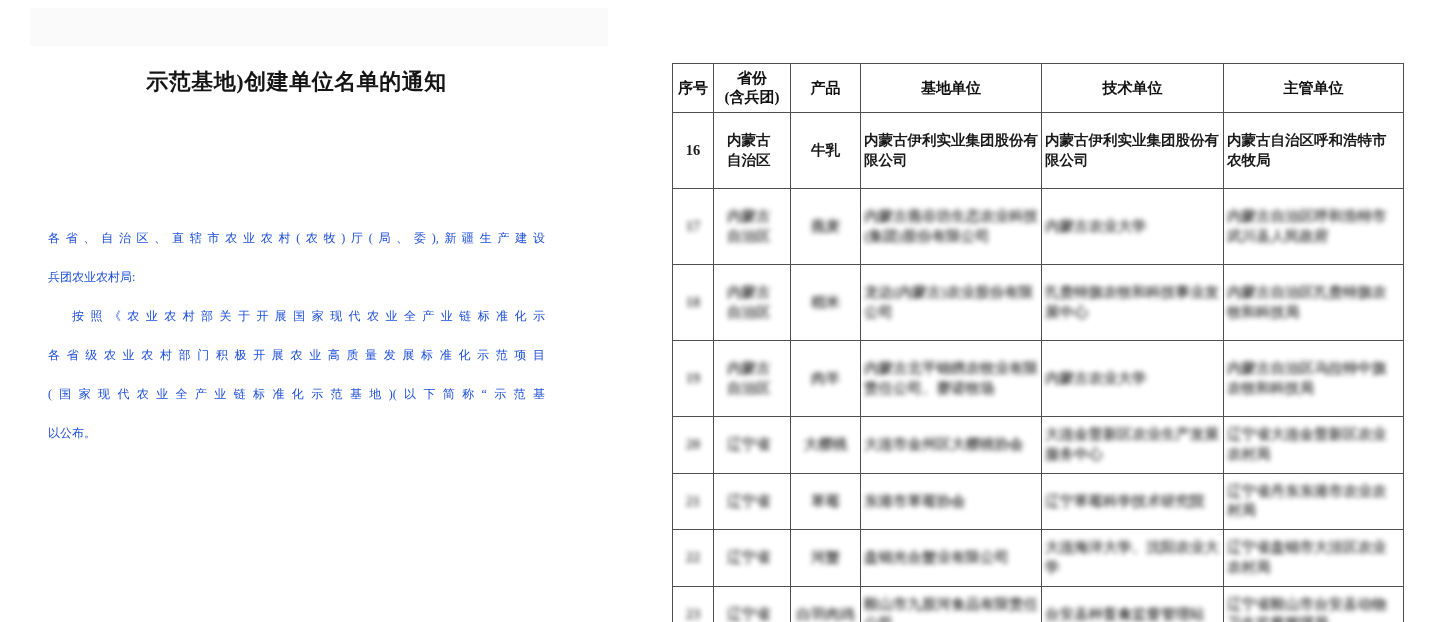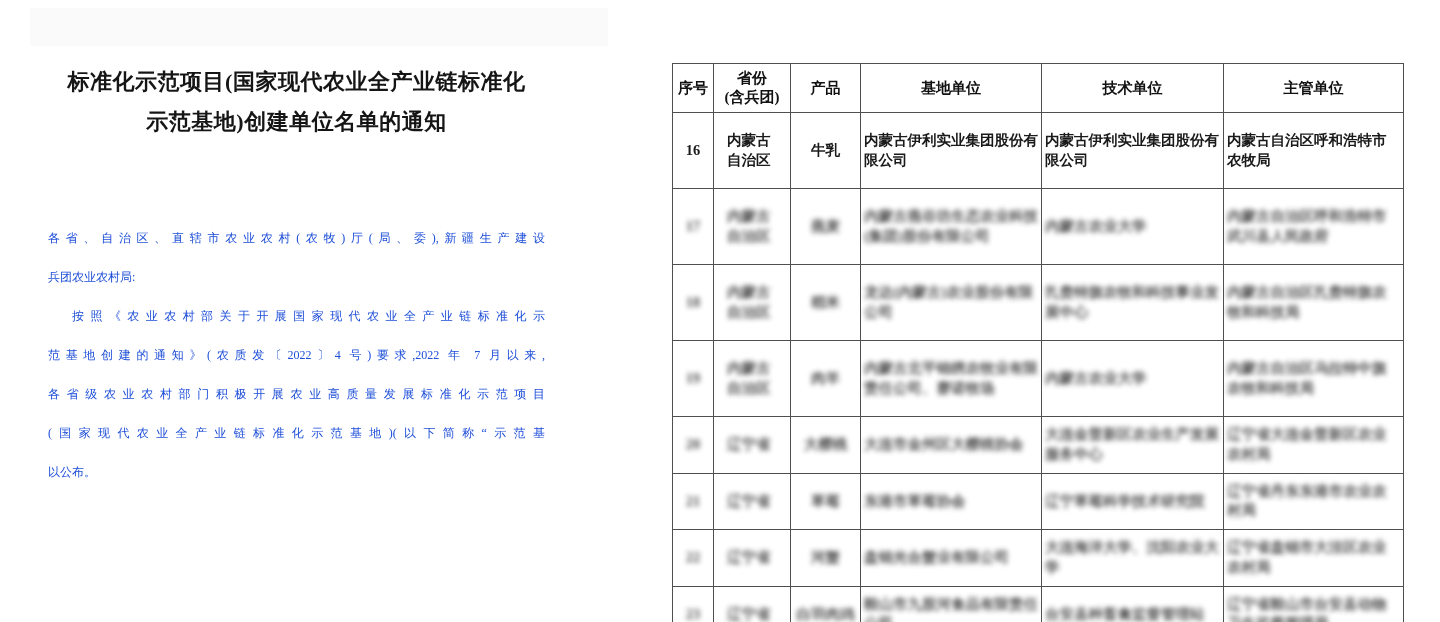--- a/index.html
+++ b/index.html
@@ -98,28 +98,26 @@
 </style>
 </head>
 <body>
 
 <div class="canvas">
 
   <div class="scan-band"></div>
 
   <div class="doc">
     <div class="doc-title" id="doc-title">
-        <div class="title-line">标准化示范项目(国家现代农业全产业链标准化</div>
         <div class="title-line">示范基地)创建单位名单的通知</div>
       </div>
     <div class="doc-body" id="doc-body">
         <div class="doc-line">各省、自治区、直辖市农业农村(农牧)厅(局、委),新疆生产建设</div>
         <div class="doc-line para-end">兵团农业农村局:</div>
         <div class="doc-line indent">按照《农业农村部关于开展国家现代农业全产业链标准化示</div>
-        <div class="doc-line">范基地创建的通知》(农质发〔2022〕4 号)要求,2022 年 7 月以来,</div>
         <div class="doc-line">各省级农业农村部门积极开展农业高质量发展标准化示范项目</div>
         <div class="doc-line">(国家现代农业全产业链标准化示范基地)(以下简称“示范基</div>
         <div class="doc-line para-end">以公布。</div>
       </div>
   </div>
 
   <table class="annex">
     <colgroup>
       <col style="width:41px">
       <col style="width:77px">

